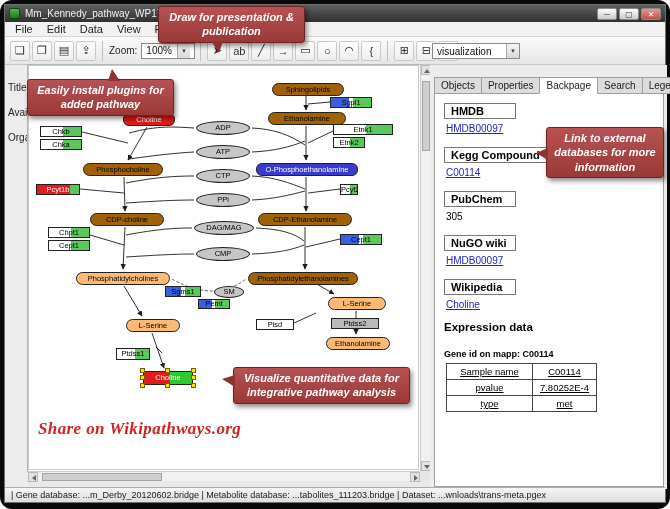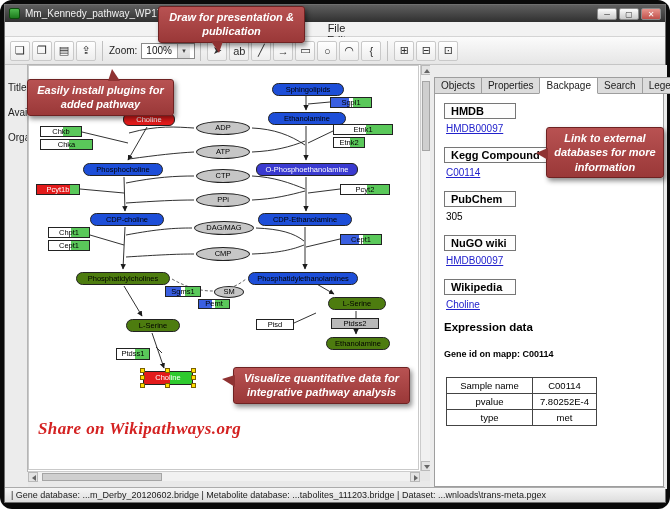--- a/index.html
+++ b/index.html
@@ -11,21 +11,21 @@
   .titlebar { position:absolute; left:0; top:0; width:100%; height:17px;
     background:linear-gradient(#5f5f5f,#303030); display:flex; align-items:center; padding:0 4px; }
   .app-icon { width:11px; height:11px; background:linear-gradient(#4db84d,#1d7a1d); border:1px solid #0c4a0c; border-radius:2px; margin-right:5px; flex:none; }
   .title-text { color:#f2f2f2; font-size:10px; white-space:nowrap; overflow:hidden; flex:1; }
   .win-controls { display:flex; flex:none; }
   .winbtn { width:20px; height:12px; font-size:8px; line-height:11px; text-align:center;
     background:linear-gradient(#fdfdfd,#c9c9c9); border:1px solid #8a8a8a; border-radius:2px; margin-left:2px; color:#333; cursor:default; }
   .winbtn.close { background:linear-gradient(#e8968e,#c0504a); color:#fff; }
 
   
-  .menubar { position:absolute; left:0; top:17px; width:100%; height:15px; background:#f2f2f2; border-bottom:1px solid #d4d4d4; display:flex; align-items:center; padding-left:3px;flex-direction:column; }
+  .menubar { position:absolute; left:0; top:17px; width:100%; height:15px; background:#f2f2f2; border-bottom:1px solid #d4d4d4; display:flex; align-items:center; padding-left:3px; }
   .menu-item { font-size:11px; color:#1c1c1c; padding:0 7px; }
 
   
   .toolbar { position:absolute; left:0; top:32px; width:100%; height:28px;
     background:linear-gradient(#fbfbfb,#e6e6e6); border-bottom:1px solid #c5c5c5;
     display:flex; align-items:center; padding:0 4px; }
   .tbtn { min-width:20px; height:20px; display:flex; align-items:center; justify-content:center;
     font-size:11px; color:#2e2e2e; background:linear-gradient(#ffffff,#ededed);
     border:1px solid #c9c9c9; border-radius:2px; margin:0 1px; }
   .tsep { width:1px; height:20px; background:#c0c0c0; margin:0 5px; flex:none; }
@@ -37,24 +37,24 @@
   
   .content { position:absolute; left:0; top:60px; width:662px; height:424px; }
   .left-strip { position:absolute; left:0; top:0; width:23px; height:100%; background:#ececec; overflow:hidden; }
   .strip-label { font-size:10px; color:#222; white-space:nowrap; margin:14px 0 0 3px; }
   .strip-label:first-child { margin-top:17px; }
 
   .canvas { position:absolute; left:23px; top:0; width:392px; height:406px; background:#fff; outline:1px solid #b5b5b5; overflow:hidden; }
   .edges { position:absolute; left:0; top:0; }
 
   .node { position:absolute; font-size:7.5px; color:#000; text-align:center; overflow:hidden; white-space:nowrap; border:1px solid #222; z-index:3; }
-  .t-met        { background:#1d4ed8; border-radius:7px; }
+  .t-met        { background:#a16207; border-radius:7px; }
   .t-oval       { background:#c6c6c6; border-radius:50%; }
   .t-met_blue   { background:#3a3ad0; color:#fff; border-radius:7px; }
-  .t-met_green  { background:#4d7c0f; border-radius:7px; }
+  .t-met_green  { background:#fdba74; border-radius:7px; }
   .t-met_red    { background:#e31b1b; color:#fff; border-radius:6px; }
   .t-gene       { background:#fff; }
   .t-gene_gray  { background:#b9b9b9; }
   .t-gene_green { background:linear-gradient(90deg,#ffffff 55%,#5ac85a 55%); }
   .t-gene_bluegreen { background:linear-gradient(90deg,#3a5fe0 45%,#ffffff 45%,#ffffff 55%,#5ac85a 55%); }
   .t-gene_red   { background:linear-gradient(90deg,#e31b1b 78%,#5ac85a 78%); color:#fff; }
   .t-sel        { background:linear-gradient(90deg,#e31b1b 55%,#2eca2e 55%); color:#fff; overflow:visible; }
   .hd { position:absolute; width:5px; height:5px; background:#ffdf00; border:1px solid #7a6000; z-index:6; }
   .hd.nw{left:-4px;top:-4px;} .hd.n{left:50%;margin-left:-3px;top:-4px;} .hd.ne{right:-4px;top:-4px;}
   .hd.w{left:-4px;top:50%;margin-top:-3px;} .hd.e{right:-4px;top:50%;margin-top:-3px;}
@@ -80,23 +80,23 @@
   .sidebar { position:absolute; left:425px; top:0; width:237px; height:424px; background:#ececec; }
   .sb-tabs { position:absolute; left:4px; top:12px; height:17px; display:flex; }
   .sb-tab { font-size:10px; color:#222; background:#dcdcdc; border:1px solid #9e9e9e; padding:2px 6px 1px; margin-right:-1px; position:relative; }
   .sb-tab.active { background:#fff; border-bottom-color:#fff; z-index:2; }
   .sb-content { position:absolute; left:4px; right:3px; top:28px; bottom:2px; background:#fff; border:1px solid #9e9e9e; padding:7px 9px; overflow:hidden; }
   .bp-section { margin-bottom:11px; }
   .bp-header { display:inline-block; border:1px solid #767676; background:#fdfdfd; font-weight:bold; font-size:11px; color:#000; padding:1px 6px; min-width:72px; }
   .bp-link { display:block; margin:4px 0 0 2px; font-size:10px; color:#2222cc; text-decoration:underline; cursor:pointer; width:max-content; }
   .bp-link.bp-plain { color:#000; text-decoration:none; }
   .bp-expression { font-size:11.5px; font-weight:bold; color:#000; margin-top:4px; }
-  .bp-geneid { font-size:9px; font-weight:bold; color:#000; margin:16px 0 18px 0; }
+  .bp-geneid { font-size:9px; font-weight:bold; color:#000; margin:16px 0 4px 0; }
   .bp-table { border-collapse:collapse; margin-left:2px; }
-  .bp-table td { border:1px solid #444; font-size:9.5px; color:#000; padding:2px 6px; text-align:center; min-width:64px; }
+  .bp-table td { border:1px solid #444; font-size:9.5px; color:#000; padding:2px 6px; text-align:center; min-width:64px;text-decoration:underline; }
   .bp-table td:first-child { min-width:86px; }
 
   
   .statusbar { position:absolute; left:0; bottom:0; width:100%; height:15px;
     background:linear-gradient(#f6f6f6,#dddddd); border-top:1px solid #ababab;
     font-size:9px; color:#1a1a1a; display:flex; align-items:center; padding:0 6px; white-space:nowrap; overflow:hidden; }
 
   
   .callout { position:absolute; z-index:60; background:linear-gradient(#b85252,#9a3838);
     border:1px solid #6e2222; border-radius:3px; color:#fff; font-weight:bold; font-style:italic;
@@ -162,20 +162,24 @@
           <span class="tbtn">{</span>
         </span>
       <span class="tsep"></span>
       <span style="display:flex">
           <span class="tbtn">⊞</span>
           <span class="tbtn">⊟</span>
           <span class="tbtn">⊡</span>
         </span>
     </div>
 
+    <span class="combo viz-combo">
+      <span>visualization</span>
+      <span class="caret">▾</span>
+    </span>
 
     <div class="content">
 
       <div class="left-strip">
           <div class="strip-label">Title:</div>
           <div class="strip-label">Avail</div>
           <div class="strip-label">Organ</div>
         </div>
 
       <div class="canvas">
@@ -223,29 +227,29 @@
           </g>
         </svg>
         <div class="share">Share on Wikipathways.org</div>
       <div class="node t-met" style="left: 244px; top: 18px; width: 72px; height: 13px; line-height: 11px;">Sphingolipids</div>
           <div class="node t-gene_bluegreen" style="left: 302px; top: 32px; width: 42px; height: 11px; line-height: 9px;">Sgpl1</div>
           <div class="node t-met" style="left: 240px; top: 47px; width: 78px; height: 13px; line-height: 11px;">Ethanolamine</div>
           <div class="node t-gene_green" style="left: 305px; top: 59px; width: 60px; height: 11px; line-height: 9px;">Etnk1</div>
           <div class="node t-gene_green" style="left: 305px; top: 72px; width: 32px; height: 11px; line-height: 9px;">Etnk2</div>
           <div class="node t-met_red" style="left: 95px; top: 48px; width: 52px; height: 13px; line-height: 11px;">Choline</div>
           <div class="node t-gene_green" style="left: 12px; top: 61px; width: 42px; height: 11px; line-height: 9px;">Chkb</div>
-          <div class="node t-gene_green" style="left: 12px; top: 74px; width: 53px; height: 11px; line-height: 9px;">Chka</div>
+          <div class="node t-gene_green" style="left: 12px; top: 74px; width: 42px; height: 11px; line-height: 9px;">Chka</div>
           <div class="node t-oval" style="left: 168px; top: 56px; width: 54px; height: 14px; line-height: 12px;">ADP</div>
           <div class="node t-oval" style="left: 168px; top: 80px; width: 54px; height: 14px; line-height: 12px;">ATP</div>
           <div class="node t-met" style="left: 55px; top: 98px; width: 80px; height: 13px; line-height: 11px;">Phosphocholine</div>
           <div class="node t-met_blue" style="left: 228px; top: 98px; width: 102px; height: 13px; line-height: 11px; border-radius: 6px;">O-Phosphoethanolamine</div>
           <div class="node t-oval" style="left: 168px; top: 104px; width: 54px; height: 14px; line-height: 12px;">CTP</div>
           <div class="node t-oval" style="left: 168px; top: 128px; width: 54px; height: 14px; line-height: 12px;">PPi</div>
           <div class="node t-gene_red" style="left: 8px; top: 119px; width: 44px; height: 11px; line-height: 9px;">Pcyt1b</div>
-          <div class="node t-gene_green" style="left: 312px; top: 119px; width: 50px; height: 11px; line-height: 9px;">Pcyt2</div>
+          <div class="node t-gene_green" style="left: 312px; top: 119px; width: 18px; height: 11px; line-height: 9px;">Pcyt2</div>
           <div class="node t-met" style="left: 62px; top: 148px; width: 74px; height: 13px; line-height: 11px;">CDP-choline</div>
           <div class="node t-oval" style="left: 166px; top: 156px; width: 60px; height: 14px; line-height: 12px;">DAG/MAG</div>
           <div class="node t-met" style="left: 230px; top: 148px; width: 94px; height: 13px; line-height: 11px;">CDP-Ethanolamine</div>
           <div class="node t-gene_green" style="left: 20px; top: 162px; width: 42px; height: 11px; line-height: 9px;">Chpt1</div>
           <div class="node t-gene_green" style="left: 20px; top: 175px; width: 42px; height: 11px; line-height: 9px;">Cept1</div>
           <div class="node t-gene_bluegreen" style="left: 312px; top: 169px; width: 42px; height: 11px; line-height: 9px;">Cept1</div>
           <div class="node t-oval" style="left: 168px; top: 182px; width: 54px; height: 14px; line-height: 12px;">CMP</div>
           <div class="node t-met_green" style="left: 48px; top: 207px; width: 94px; height: 13px; line-height: 11px;">Phosphatidylcholines</div>
           <div class="node t-met" style="left: 220px; top: 207px; width: 110px; height: 13px; line-height: 11px;">Phosphatidylethanolamines</div>
           <div class="node t-gene_bluegreen" style="left: 137px; top: 221px; width: 36px; height: 11px; line-height: 9px;">Sgms1</div>

